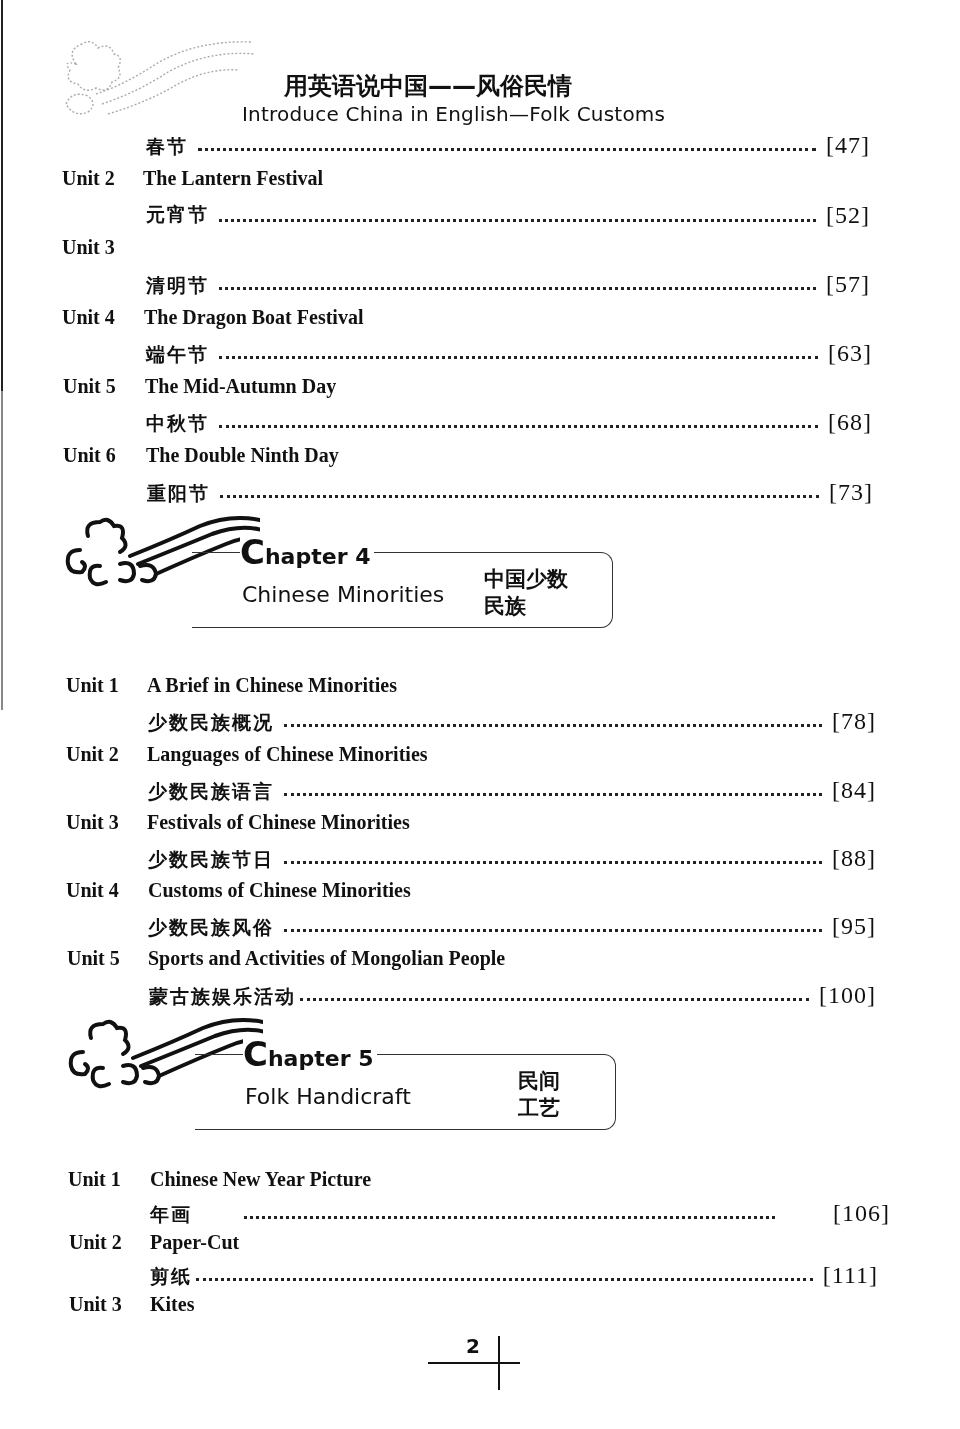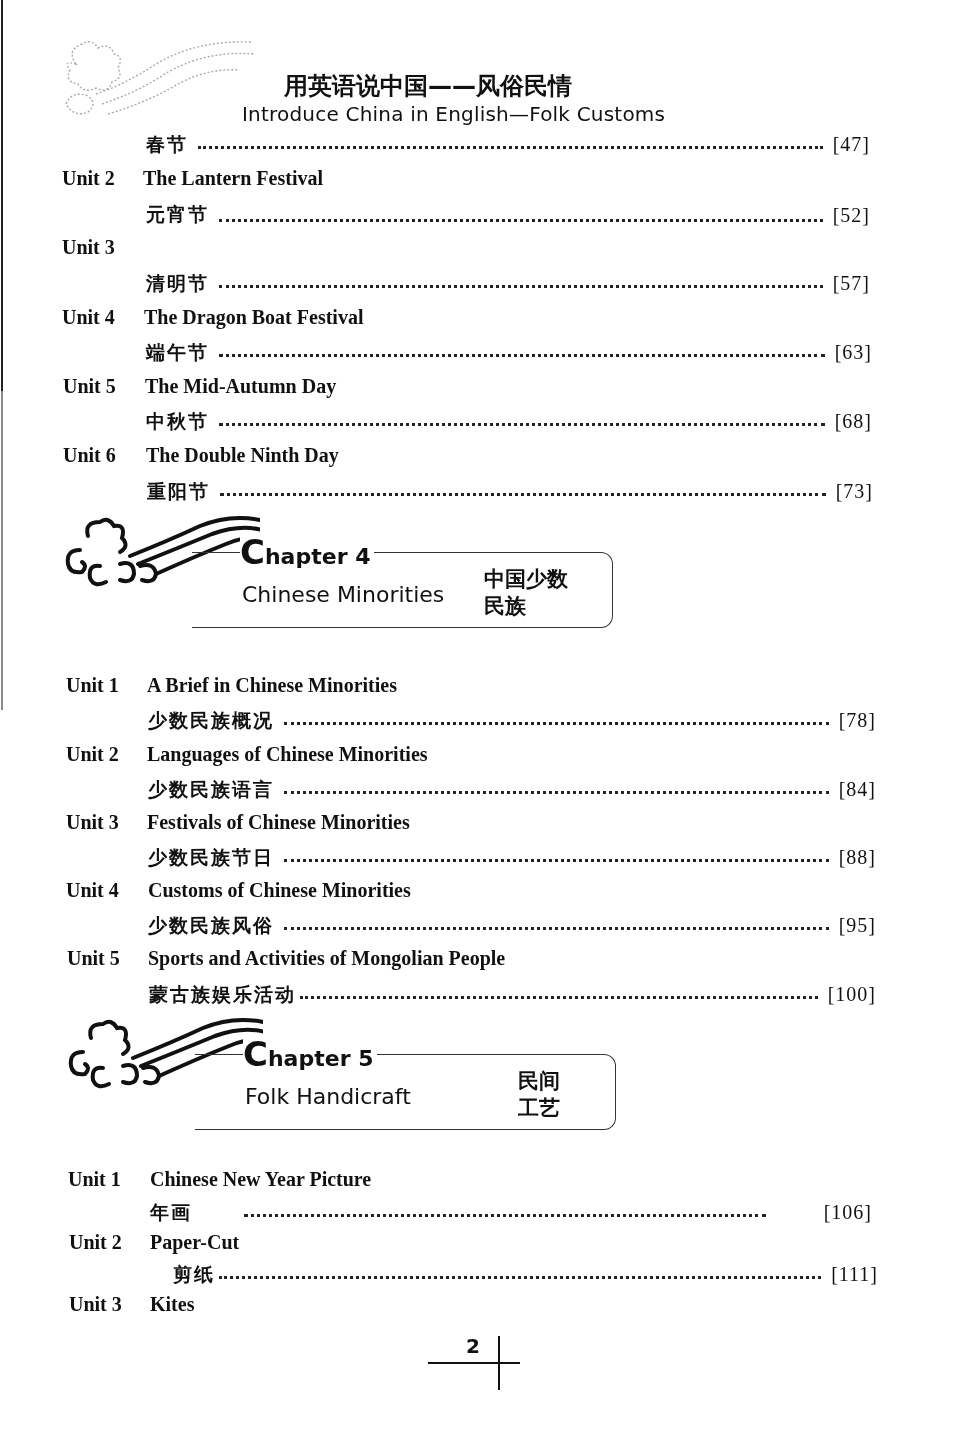--- a/index.html
+++ b/index.html
@@ -16,21 +16,21 @@
   .run-header .en { position: absolute; left: 186px; top: 68px; font-family: "DejaVu Sans", sans-serif;
                     font-size: 20px; letter-spacing: 0.2px; white-space: nowrap; }
 
   
   .row { position: absolute; left: 0; width: 960px; height: 28px; font-weight: bold; font-size: 20px; }
   .unit { position: absolute; white-space: nowrap; }
   .title { position: absolute; white-space: nowrap; }
   .cn-line { position: absolute; height: 28px; display: flex; align-items: baseline; }
   .cn-line .cn-text { font-family: "DejaVu Serif", serif; font-weight: bold; font-size: 19px; white-space: nowrap; letter-spacing: 2px; }
   .cn-line .leader { flex: 1; margin: 0 10px; border-bottom: 3px dotted #222; height: 14px; transform: translateY(-2px); }
-  .cn-line .page { font-weight: normal; font-size: 20px; white-space: nowrap; letter-spacing: 1px; }
+  .cn-line .page { font-weight: normal; font-size: 24px; white-space: nowrap; letter-spacing: 1px; }
 
   
   .chapter { position: absolute; width: 580px; height: 120px; }
   .chapter .cloud { position: absolute; left: 0; top: 0; width: 200px; height: 80px; }
   .chapter .frame { position: absolute; left: 132px; top: 36px; width: 420px; height: 74px;
                     border-top: 1.5px solid #333; border-right: 1.5px solid #333; border-bottom: 1.5px solid #333;
                     border-radius: 0 12px 12px 0; }
   .chapter .chap-label { position: absolute; left: 180px; top: 16px; font-family: "DejaVu Sans", sans-serif;
                          font-weight: bold; font-size: 22px; background: #fff; padding-right: 4px; white-space: nowrap; }
   .chapter .chap-label .bigC { font-size: 34px; font-weight: 900; }
@@ -237,33 +237,33 @@
     <div>工艺</div>
   </div>
 </div>
 
 <div>
   <div class="row" style="top:1168px">
       <span class="unit" style="left:68px">Unit 1</span>
       <span class="title" style="left:150px">Chinese New Year Picture</span>
     </div>
   <div class="row" style="top:1200px">
-      <div class="cn-line" style="left:150px; right:88px;gap:48px;">
+      <div class="cn-line" style="left:150px; right:70px;gap:48px;">
         <span class="cn-text">年画</span>
         <span class="leader" style="margin-left:4px"></span>
         <span class="page">[106]</span>
       </div>
     </div>
 
   <div class="row" style="top:1231px">
       <span class="unit" style="left:69px">Unit 2</span>
       <span class="title" style="left:150px">Paper-Cut</span>
     </div>
   <div class="row" style="top:1262px">
-      <div class="cn-line" style="left:150px; right:82px;margin-left:23px;">
+      <div class="cn-line" style="left:150px; right:82px;">
         <span class="cn-text">剪纸</span>
         <span class="leader" style="margin-left:4px"></span>
         <span class="page">[111]</span>
       </div>
     </div>
 
   <div class="row" style="top:1293px">
       <span class="unit" style="left:69px">Unit 3</span>
       <span class="title" style="left:150px">Kites</span>
     </div>

